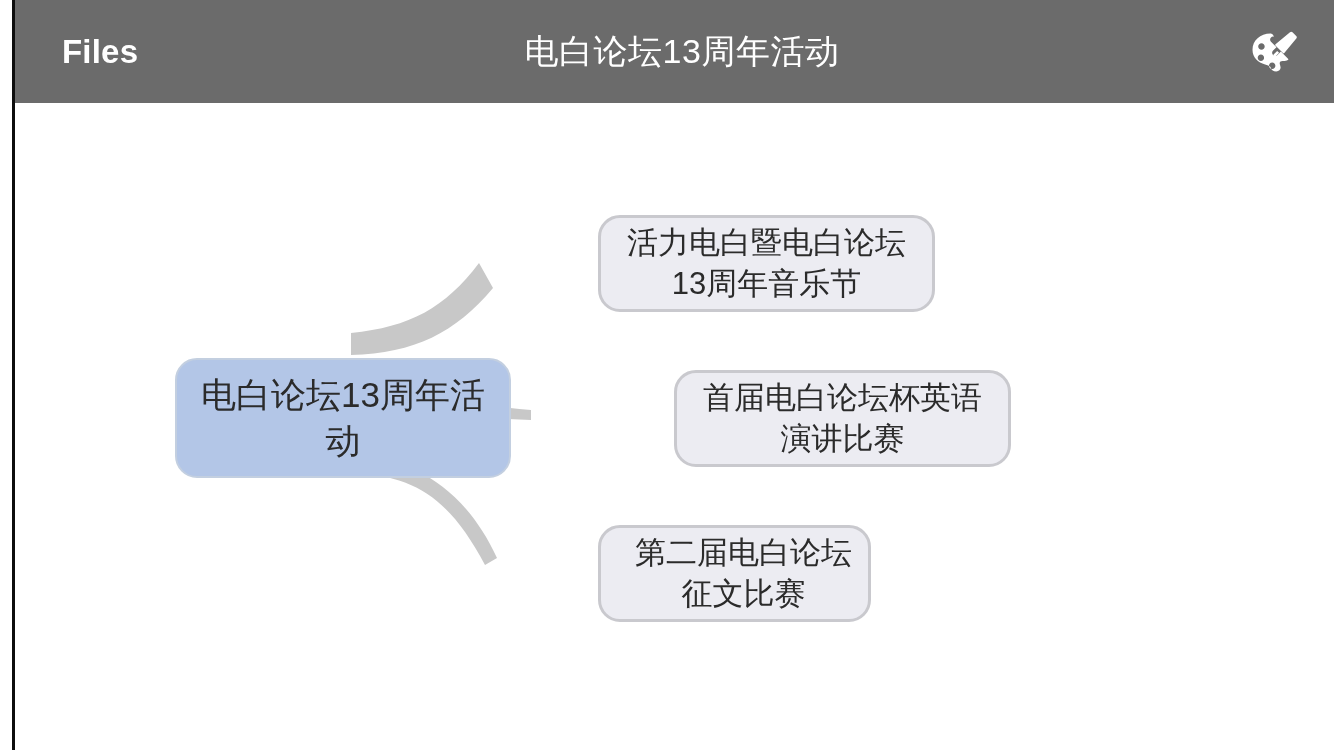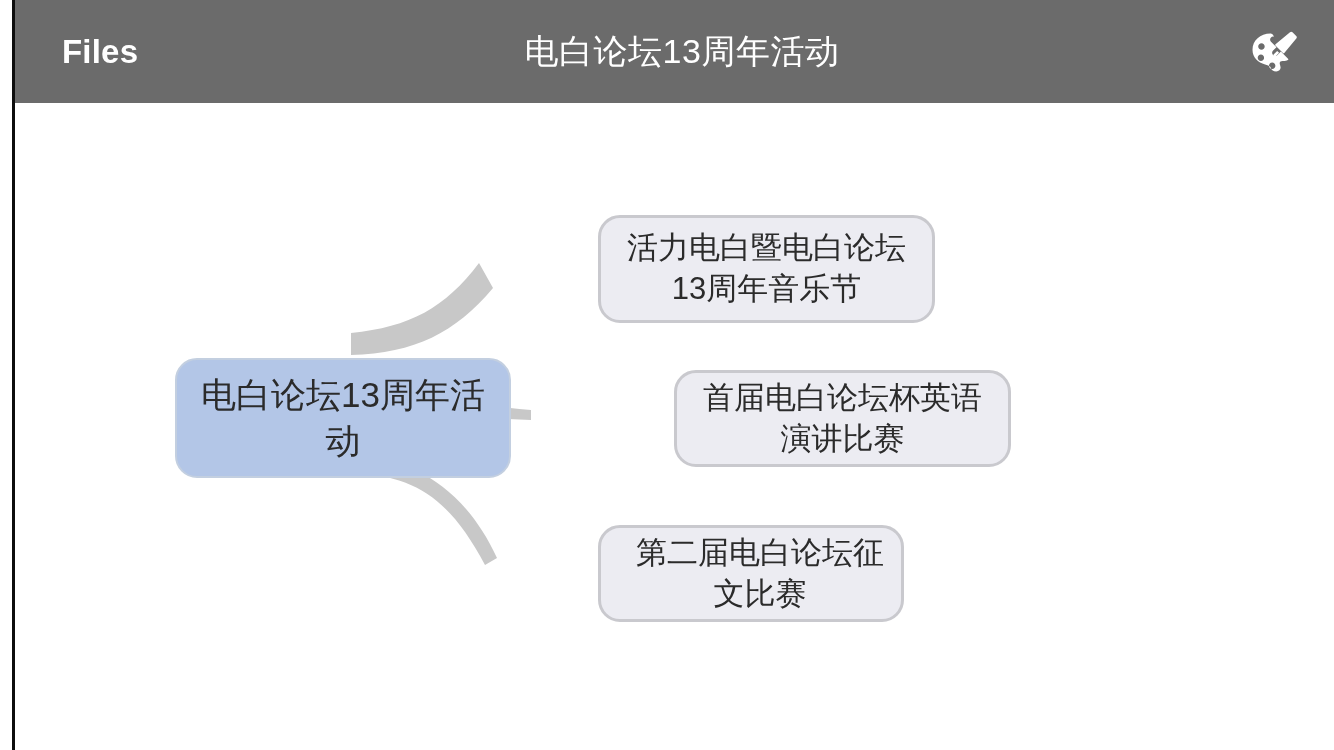--- a/index.html
+++ b/index.html
@@ -167,26 +167,26 @@
       <path d="M 336 370
                C 400 372, 435 396, 470 462
                L 482 455
                C 450 386, 400 356, 336 350 Z" fill="#c8c8c8"></path>
     </svg>
 
     <div class="node node-root" style="left:160px; top:255px; width:336px; height:120px;">
       <span class="node-text">电白论坛13周年活动</span>
     </div>
 
-    <div class="node node-child" style="left:583px; top:112px; width:337px; height:108px;">
+    <div class="node node-child" style="left:583px; top:112px; width:337px; height:97px;">
       <span class="node-text">活力电白暨电白论坛13周年音乐节</span>
     </div>
 
     <div class="node node-child" style="left:618px; top:267px; width:337px; height:97px;margin-left:41px;">
       <span class="node-text">首届电白论坛杯英语演讲比赛</span>
     </div>
 
-    <div class="node node-child" style="left:583px; top:422px; width:306px; height:97px;padding-left:32px;">
+    <div class="node node-child" style="left:583px; top:422px; width:273px; height:97px;padding-left:32px;">
       <span class="node-text">第二届电白论坛征文比赛</span>
     </div>
 
   </div>
 </div>
 
 </body></html>

